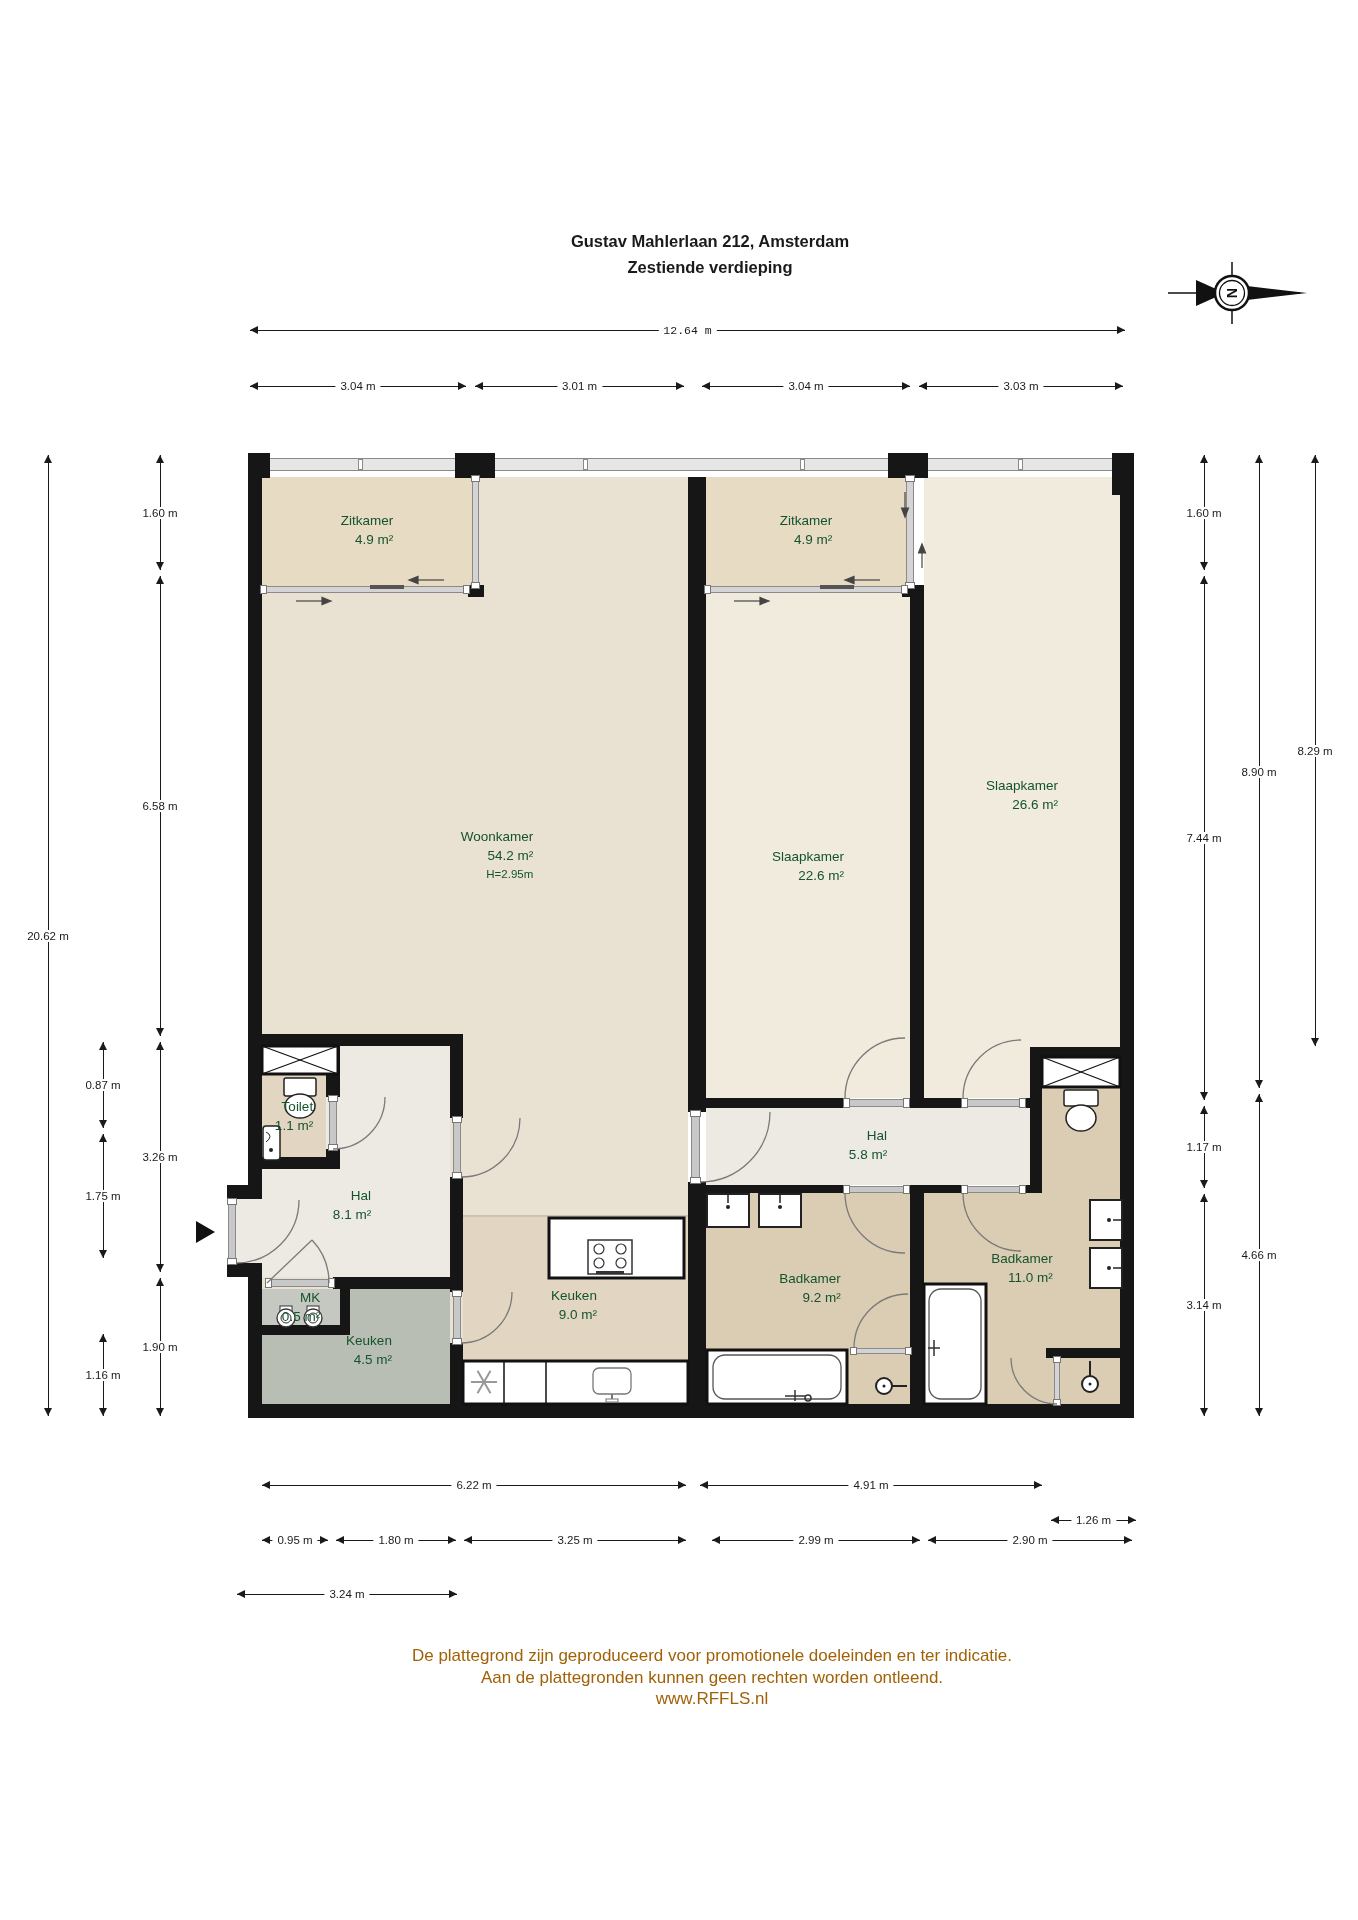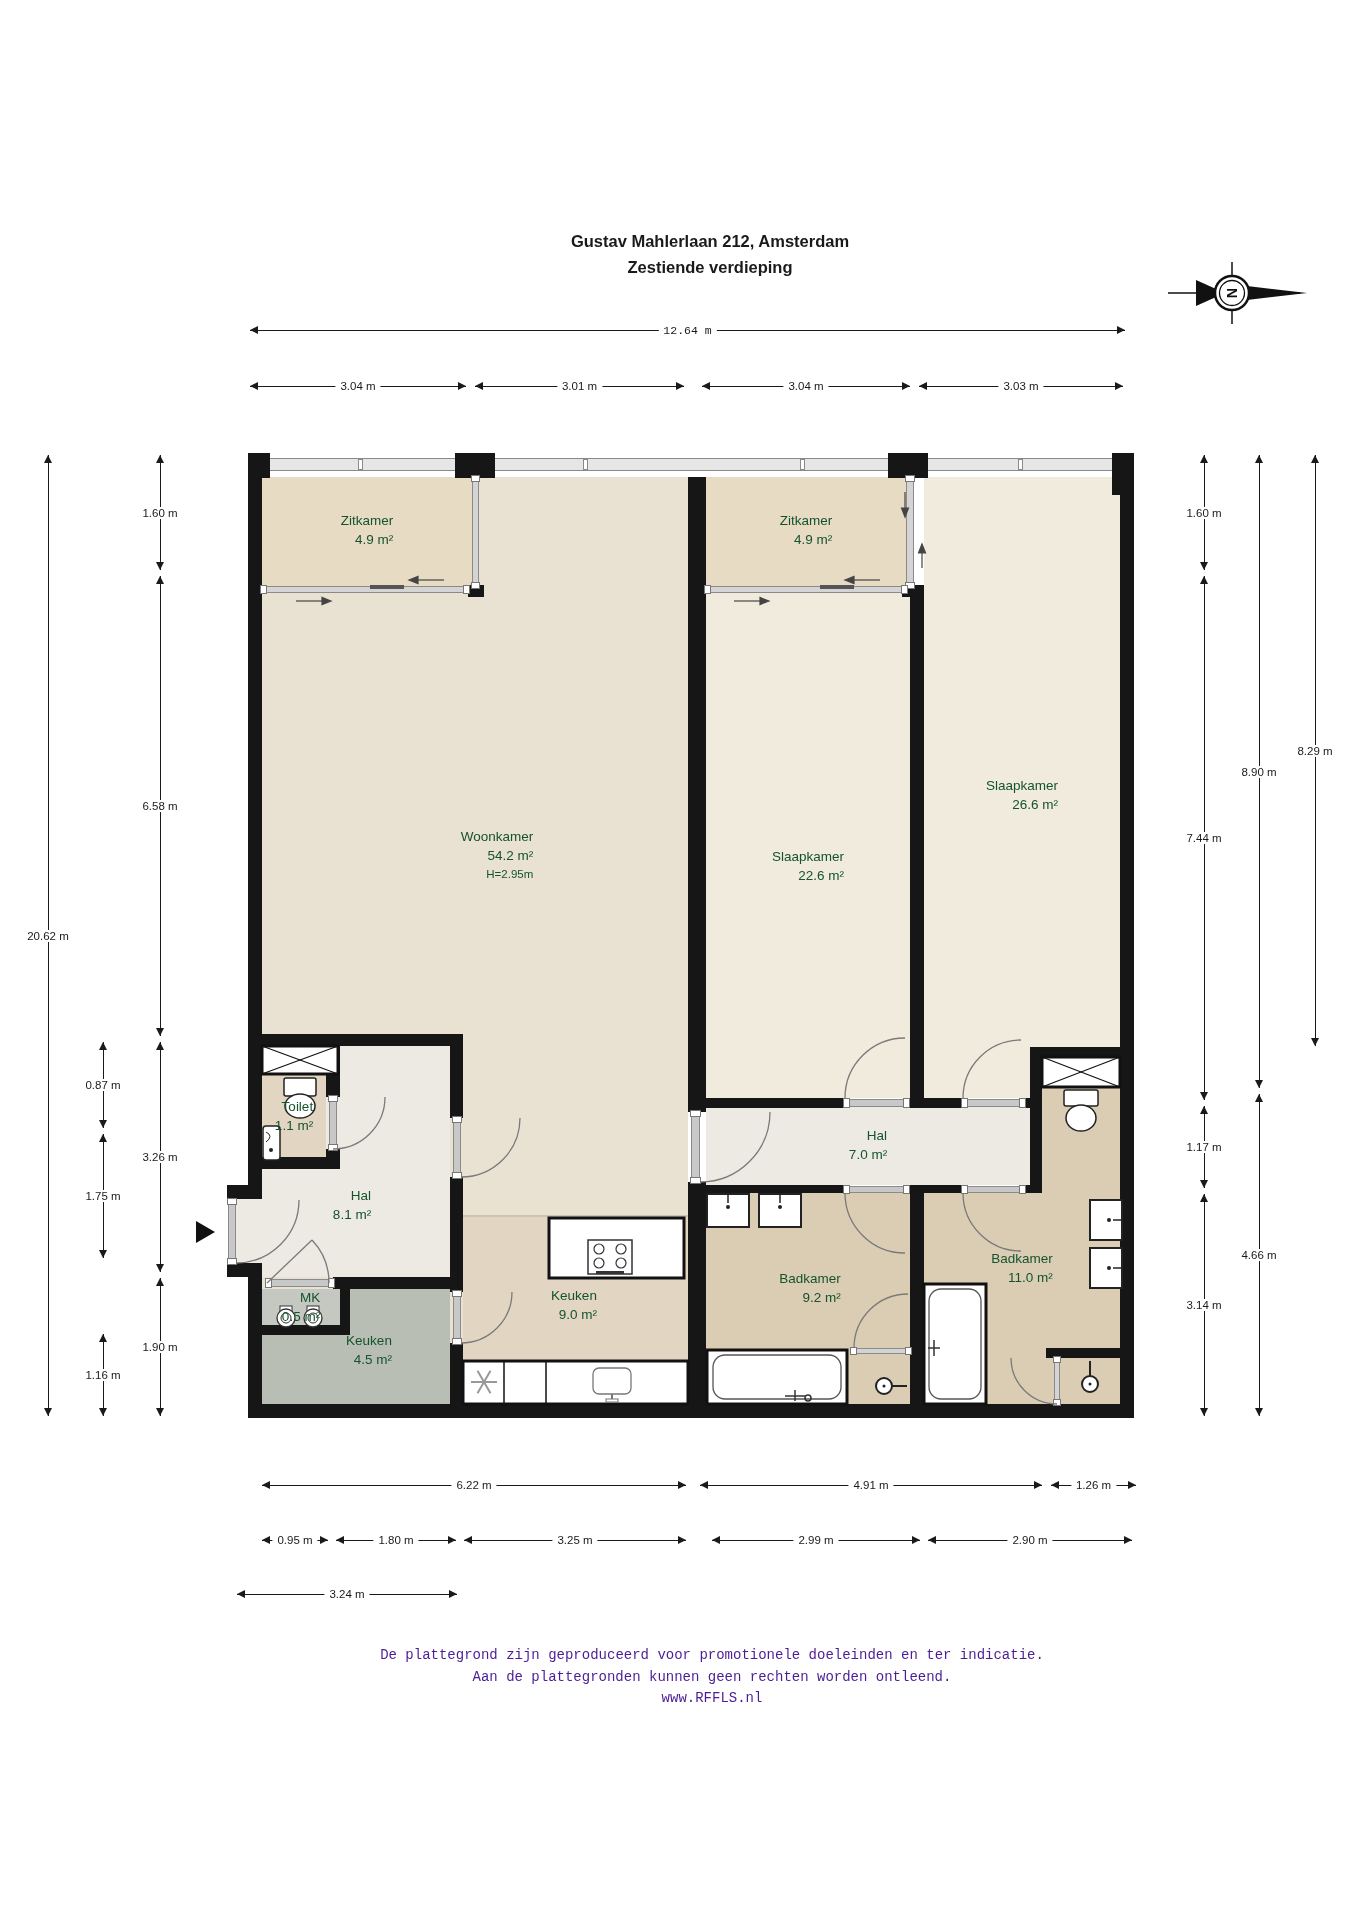--- a/index.html
+++ b/index.html
@@ -2,21 +2,21 @@
 <html><head>
 <meta charset="utf-8">
 <style>
   html,body{margin:0;padding:0;background:#fff;}
   #page{position:relative;width:1358px;height:1920px;background:#fff;overflow:hidden;
         font-family:"Liberation Sans", sans-serif;}
   .abs{position:absolute;}
   #title{position:absolute;left:710px;top:228px;transform:translateX(-50%);
          text-align:center;font-size:16.5px;font-weight:bold;color:#1a1a1a;line-height:26px;white-space:nowrap;}
   #footer{position:absolute;left:712px;top:1645px;transform:translateX(-50%);
-          text-align:center;font-size:14px;color:#4c1d95;line-height:21.5px;white-space:nowrap;font-family:Liberation Mono, monospace;}
+          text-align:center;font-size:17px;color:#a16207;line-height:21.5px;white-space:nowrap;}
   .room-label{position:absolute;transform:translate(-50%,-50%);text-align:right;
               font-size:13.5px;line-height:19px;color:#14532d;white-space:nowrap;z-index:30;}
   .room-label .note{font-size:11.5px;}
   .dim{z-index:40;}
   .dim-line-h{position:absolute;background:#1a1a1a;height:1px;}
   .dim-line-v{position:absolute;background:#1a1a1a;width:1px;}
   .ah{position:absolute;width:0;height:0;}
   .dlabel{position:absolute;left:50%;top:50%;transform:translate(-50%,-50%);
           background:#fff;padding:0 5px;font-size:11.5px;color:#1a1a1a;white-space:nowrap;}
   svg{position:absolute;left:0;top:0;z-index:20;}
@@ -163,21 +163,21 @@
       <div class="room-label" style="left: 294px; top: 1116px;">
         <div>Toilet</div>
         <div>1.1 m²</div>
       </div>
       <div class="room-label" style="left: 352px; top: 1205px;">
         <div>Hal</div>
         <div>8.1 m²</div>
       </div>
       <div class="room-label" style="left: 868px; top: 1145px;">
         <div>Hal</div>
-        <div>7.0 m²</div>
+        <div>5.8 m²</div>
       </div>
       <div class="room-label" style="left: 301px; top: 1307px;">
         <div>MK</div>
         <div>0.5 m²</div>
       </div>
       <div class="room-label" style="left: 369px; top: 1350px;">
         <div>Keuken</div>
         <div>4.5 m²</div>
       </div>
       <div class="room-label" style="left: 574px; top: 1305px;">
@@ -227,21 +227,21 @@
         <div class="ah" style="left: 0px; top: 0px; border-right: 8px solid rgb(26, 26, 26); border-top: 4px solid transparent; border-bottom: 4px solid transparent;"></div>
         <div class="ah" style="right: 0px; top: 0px; border-left: 8px solid rgb(26, 26, 26); border-top: 4px solid transparent; border-bottom: 4px solid transparent;"></div>
         <span class="dlabel">6.22 m</span>
       </div>
       <div class="abs dim" style="left: 700px; top: 1481px; width: 342px; height: 8px;">
         <div class="dim-line-h" style="left: 0px; top: 3.5px; width: 100%;"></div>
         <div class="ah" style="left: 0px; top: 0px; border-right: 8px solid rgb(26, 26, 26); border-top: 4px solid transparent; border-bottom: 4px solid transparent;"></div>
         <div class="ah" style="right: 0px; top: 0px; border-left: 8px solid rgb(26, 26, 26); border-top: 4px solid transparent; border-bottom: 4px solid transparent;"></div>
         <span class="dlabel">4.91 m</span>
       </div>
-      <div class="abs dim" style="left: 1051px; top: 1481px; width: 85px; height: 8px;">
+      <div class="abs dim" style="left: 1051px; top: 1516px; width: 85px; height: 8px;">
         <div class="dim-line-h" style="left: 0px; top: 3.5px; width: 100%;"></div>
         <div class="ah" style="left: 0px; top: 0px; border-right: 8px solid rgb(26, 26, 26); border-top: 4px solid transparent; border-bottom: 4px solid transparent;"></div>
         <div class="ah" style="right: 0px; top: 0px; border-left: 8px solid rgb(26, 26, 26); border-top: 4px solid transparent; border-bottom: 4px solid transparent;"></div>
         <span class="dlabel">1.26 m</span>
       </div>
       <div class="abs dim" style="left: 262px; top: 1536px; width: 66px; height: 8px; text-align: right;">
         <div class="dim-line-h" style="left: 0px; top: 3.5px; width: 100%;"></div>
         <div class="ah" style="left: 0px; top: 0px; border-right: 8px solid rgb(26, 26, 26); border-top: 4px solid transparent; border-bottom: 4px solid transparent;"></div>
         <div class="ah" style="right: 0px; top: 0px; border-left: 8px solid rgb(26, 26, 26); border-top: 4px solid transparent; border-bottom: 4px solid transparent;"></div>
         <span class="dlabel">0.95 m</span>

